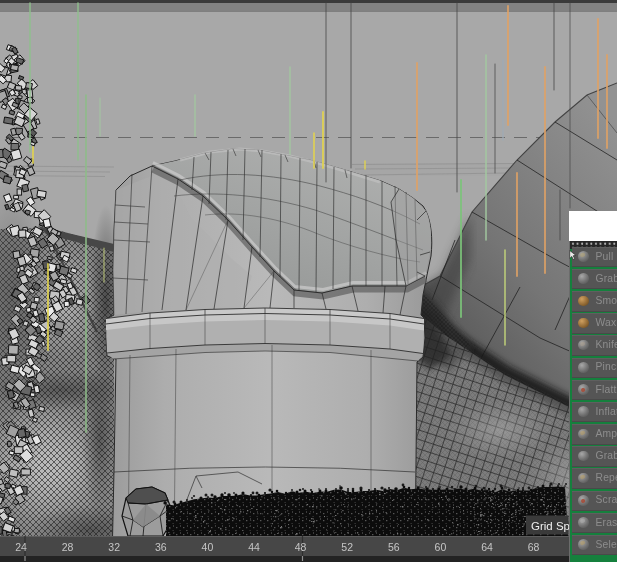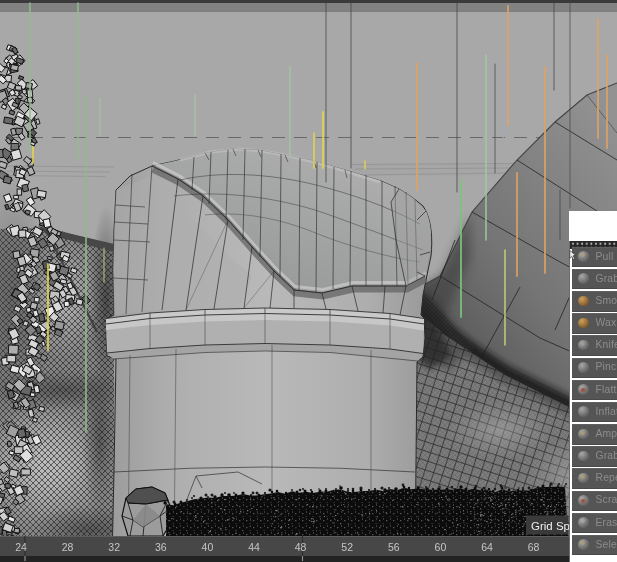--- a/index.html
+++ b/index.html
@@ -1,19 +1,19 @@
 <!DOCTYPE html>
 <html><head><meta charset="utf-8">
 <style>
 html,body { margin:0; padding:0; width:617px; height:562px; overflow:hidden;
   font-family:"Liberation Sans", sans-serif; background:#a8a8a8; }
 #stage { position:relative; width:617px; height:562px; }
 #whitebox { position:absolute; left:568.5px; top:210.5px; width:48.5px; height:30.3px; background:#fff; }
 #menu { position:absolute; left:568.5px; top:240.8px; width:48.5px; height:321.2px;
-  background:#ffffff; overflow:hidden; border-left:1px solid #6b6b6b; }
+  background:#15803d; overflow:hidden; border-left:1px solid #6b6b6b; }
 #grip { position:absolute; left:0; top:0; width:100%; height:8.2px; background:#262626;
   background-image: radial-gradient(circle at 2px 2px, #b5b5b5 0.8px, rgba(0,0,0,0) 1.3px);
   background-size:4.6px 4.1px; background-position:1px 0.8px; }
 .mi { position:absolute; left:2px; width:60px; height:18.6px; background:#555555;
   border-top:1px solid #5f5f5f; border-bottom:1px solid #494949; }
 .ic { position:absolute; left:6.5px; top:3.6px; width:10.5px; height:10.5px; border-radius:50%; }
 .ac { position:absolute; left:1.5px; top:2px; width:5px; height:3.5px; border-radius:50%;
   opacity:0.55; transform:rotate(-20deg); }
 .lb { position:absolute; left:24px; top:2.9px; font-size:10.3px; color:#8d8d8d; letter-spacing:0.2px; }
 </style></head>

